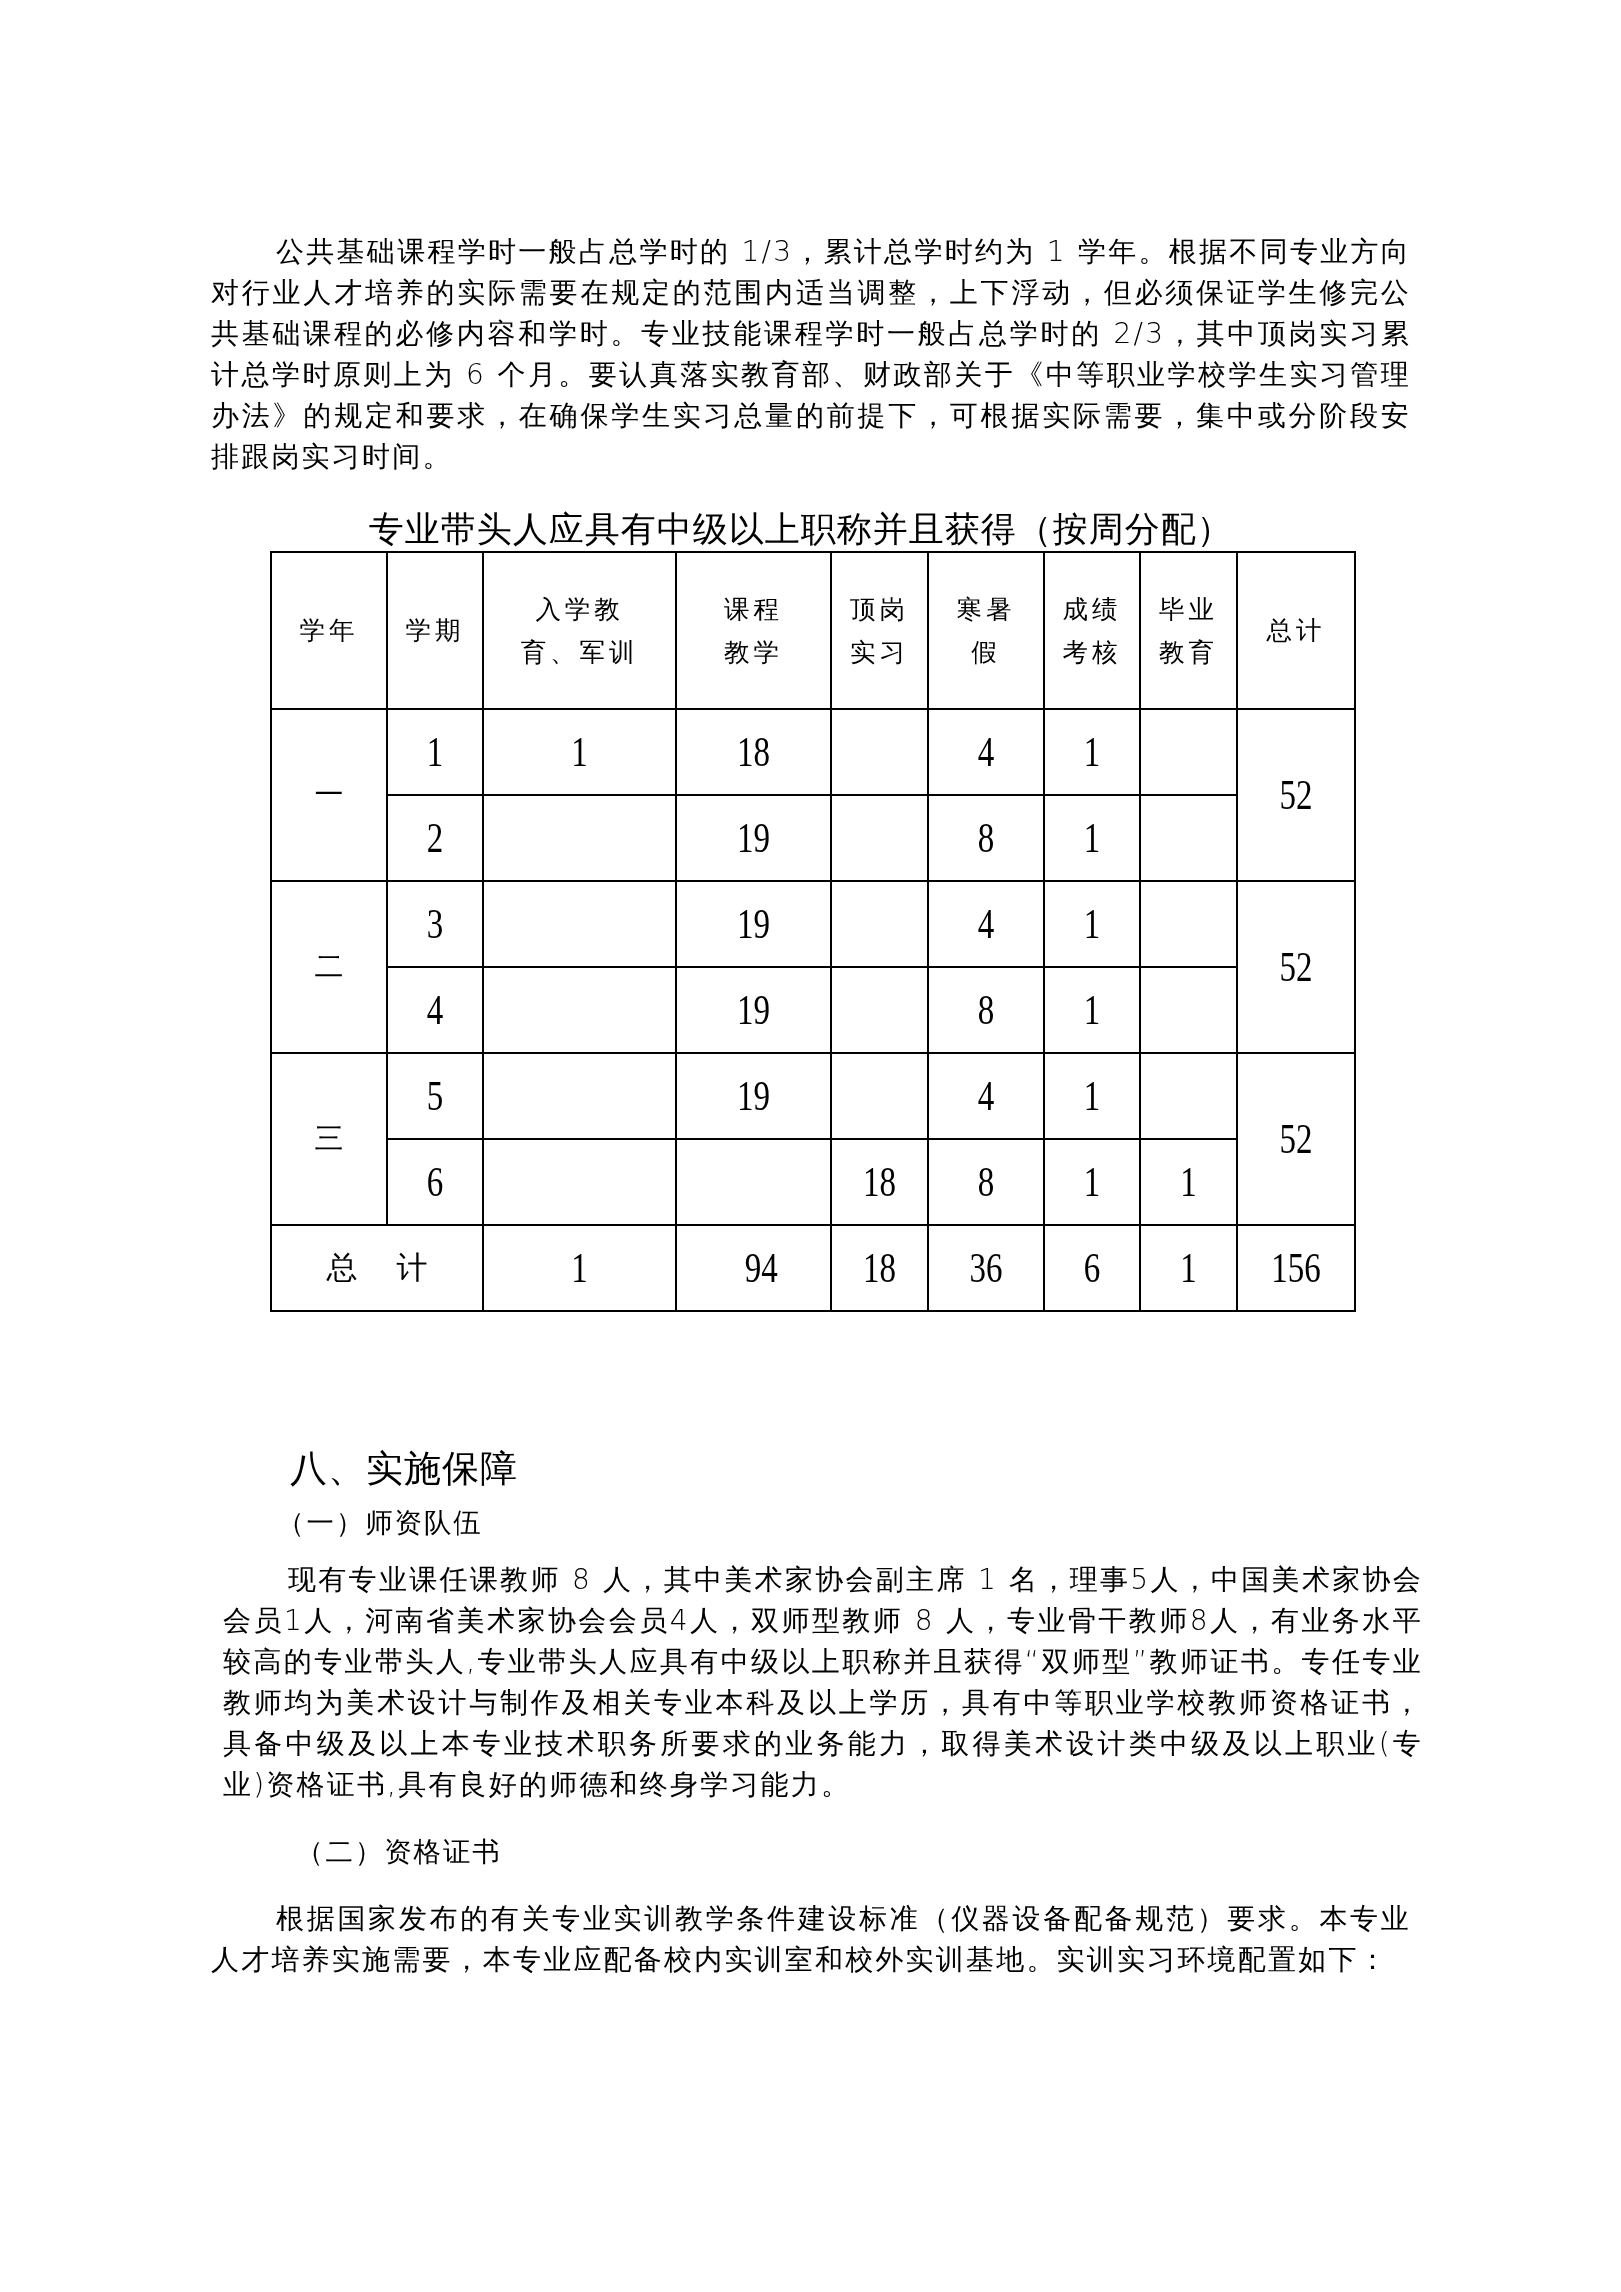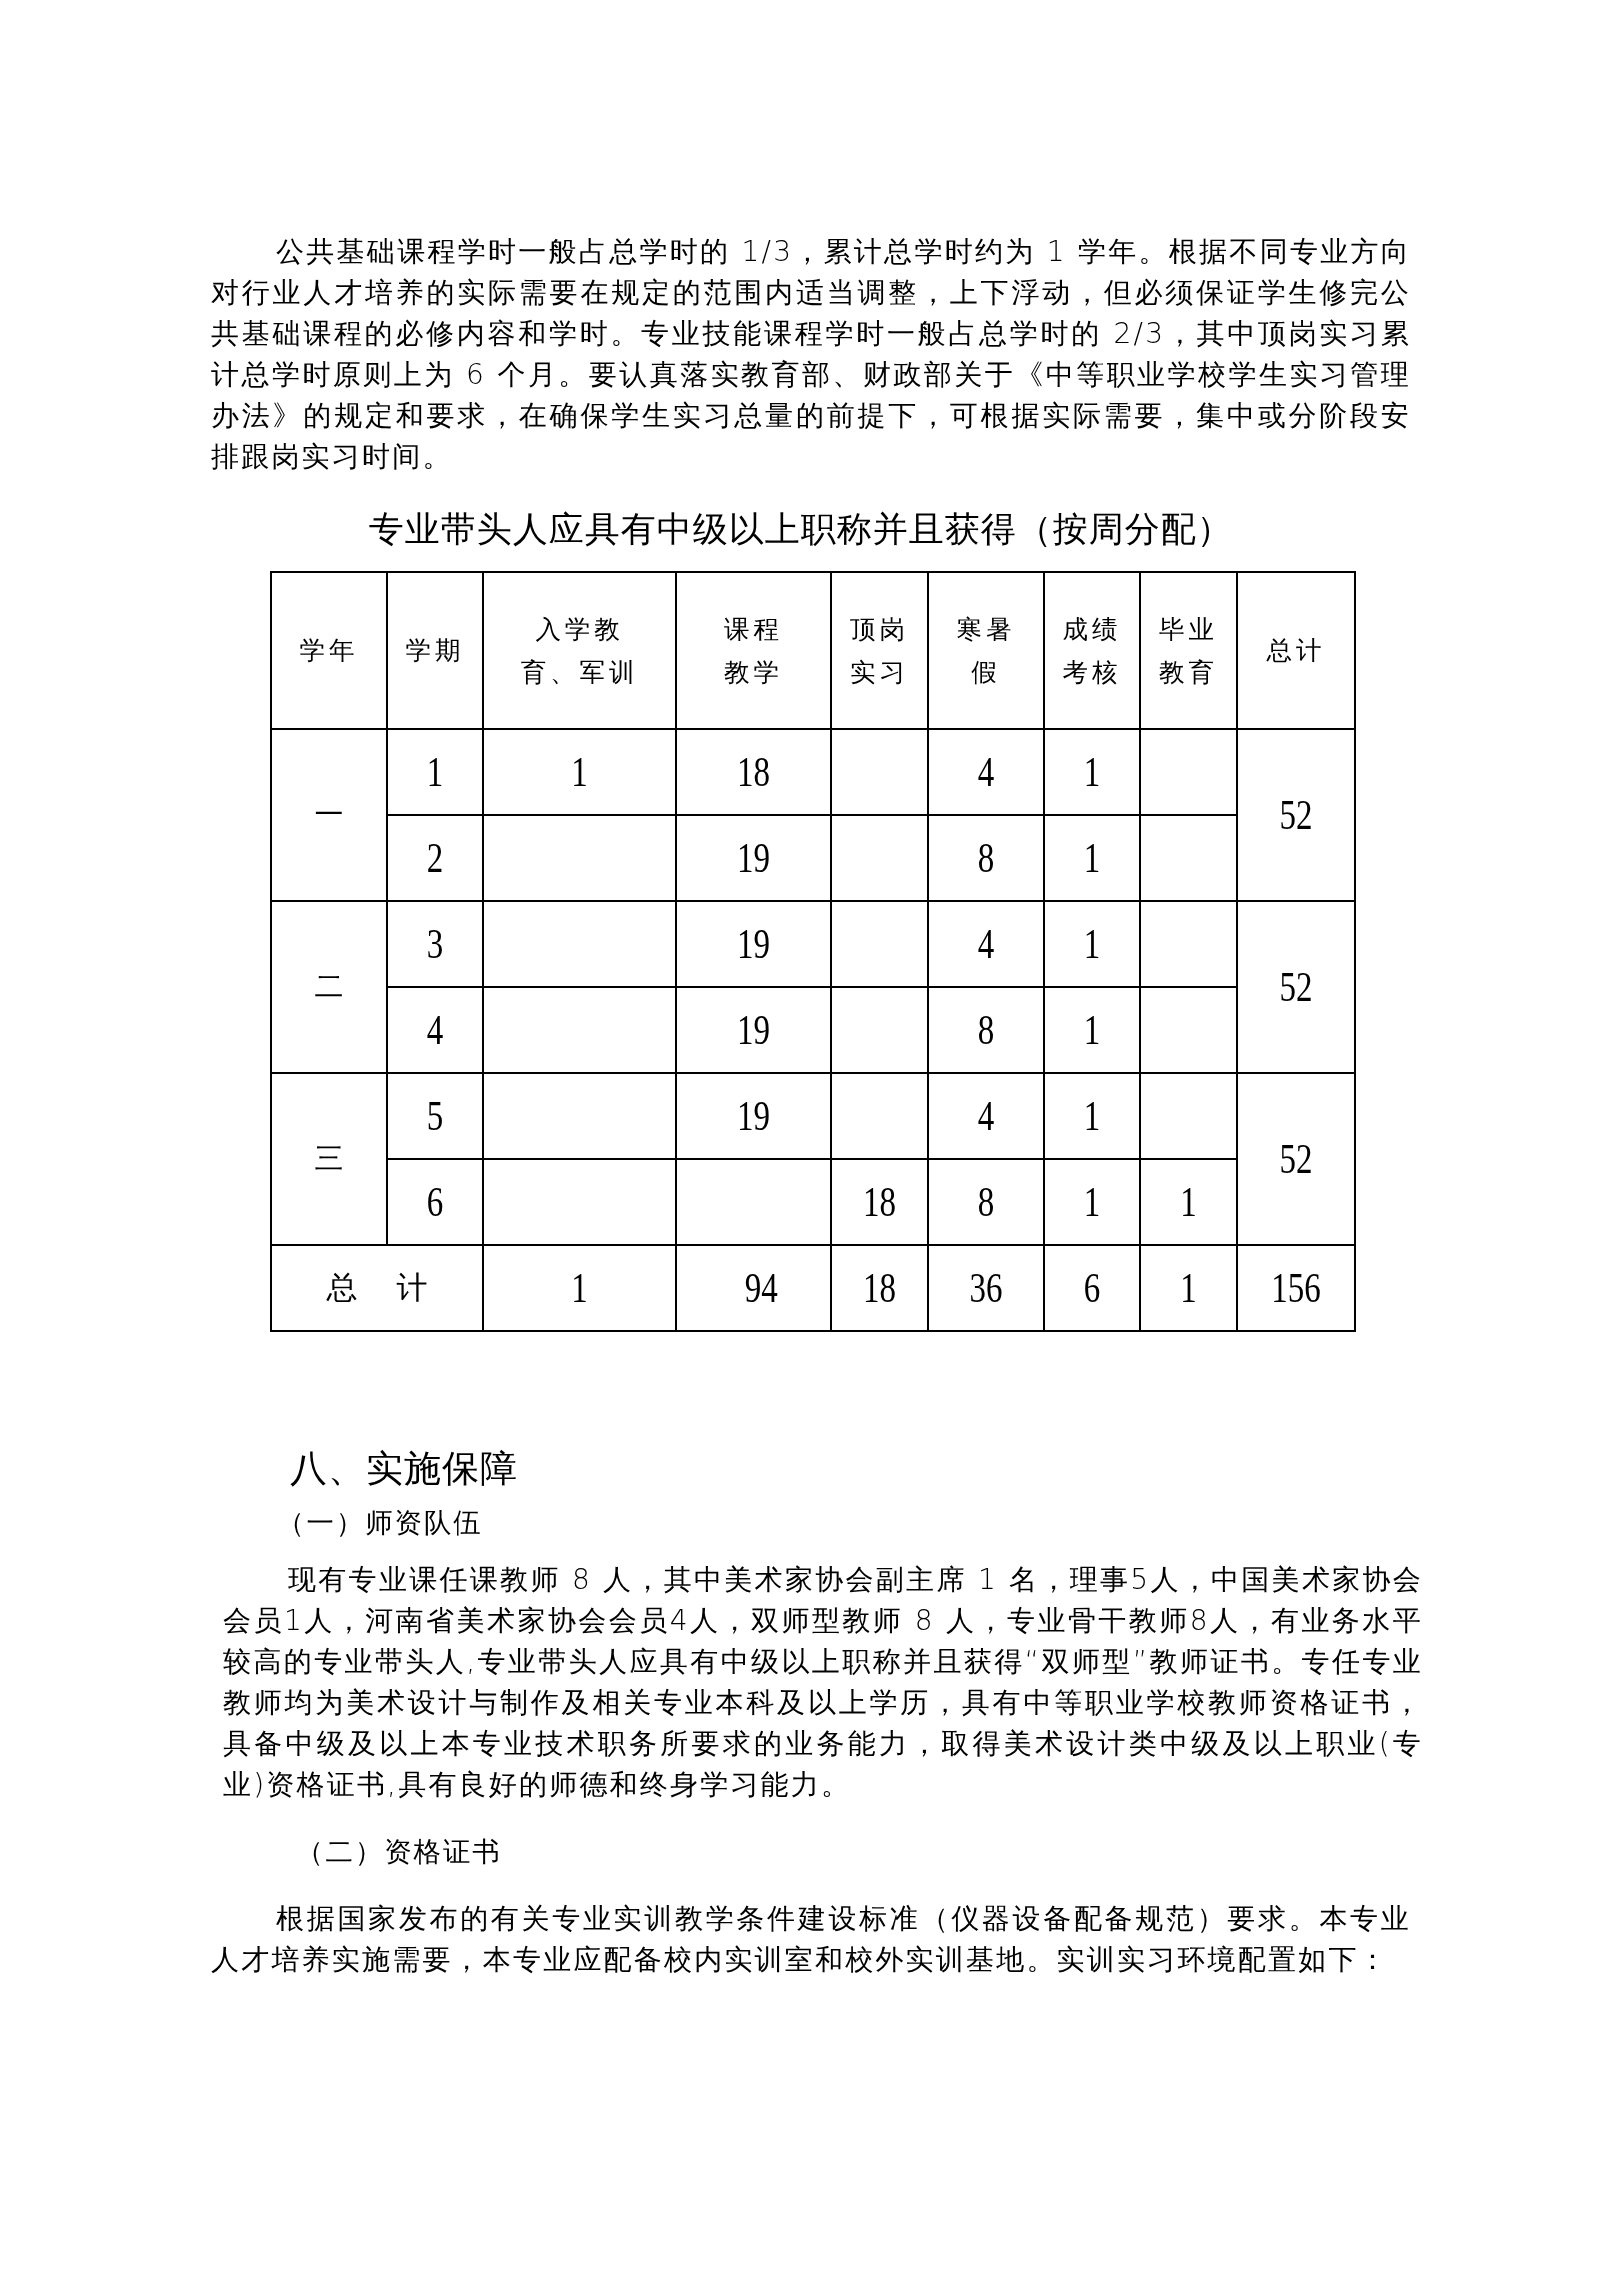--- a/index.html
+++ b/index.html
@@ -11,21 +11,21 @@
     letter-spacing: 2.2px; text-align: justify; text-indent: 65px;
     font-weight: 300;
   }
   .title {
     position: absolute; left: 0; width: 1621px; top: 504px;
     text-align: center; font-family: "DejaVu Sans", sans-serif;
     font-size: 35px; line-height: 51px; letter-spacing: 1px;
     padding-right: 19.6px; box-sizing: border-box;
   }
   table.alloc {
-    position: absolute; left: 270px; top: 571px;
+    position: absolute; left: 270px; top: 551px;
     border-collapse: collapse; table-layout: fixed;
   }
   table.alloc td, table.alloc th {
     border: 2px solid #000; padding: 0; text-align: center; vertical-align: middle;
     font-weight: normal;
   }
   table.alloc th {
     font-family: "DejaVu Serif", serif; font-size: 25.5px; line-height: 43px; height: 155px;
     letter-spacing: 3.9px;
   }

